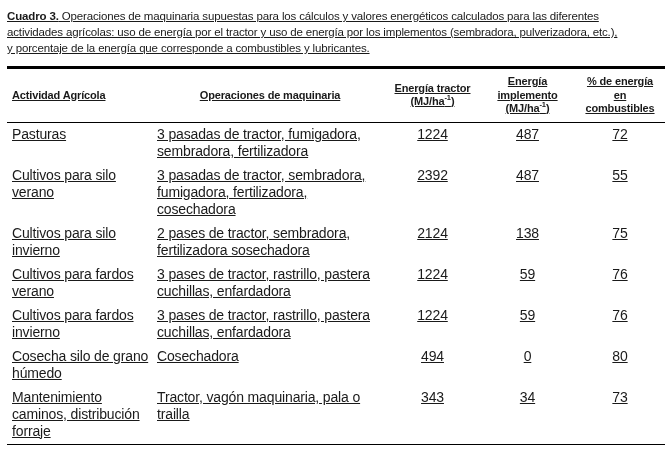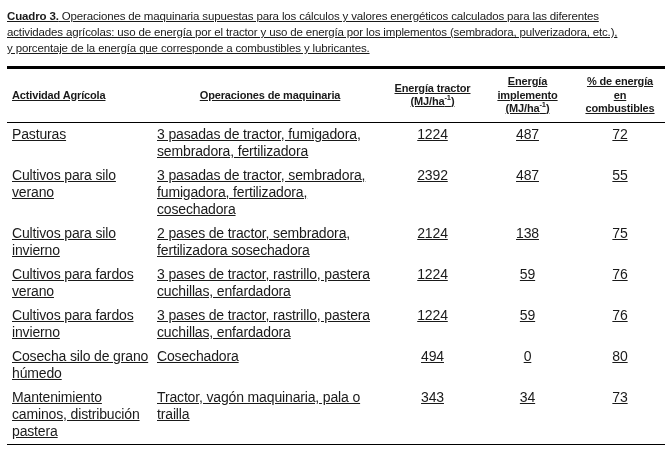--- a/index.html
+++ b/index.html
@@ -146,21 +146,21 @@
         <td class="c1">Cosecha silo de grano
 húmedo</td>
         <td class="c2">Cosechadora</td>
         <td class="num">494</td>
         <td class="num">0</td>
         <td class="num">80</td>
       </tr>
       <tr>
         <td class="c1">Mantenimiento
 caminos, distribución
-pastera</td>
+forraje</td>
         <td class="c2">Tractor, vagón maquinaria, pala o trailla</td>
         <td class="num">343</td>
         <td class="num">34</td>
         <td class="num">73</td>
       </tr>
     </tbody>
   </table>
 
 </div>
 

